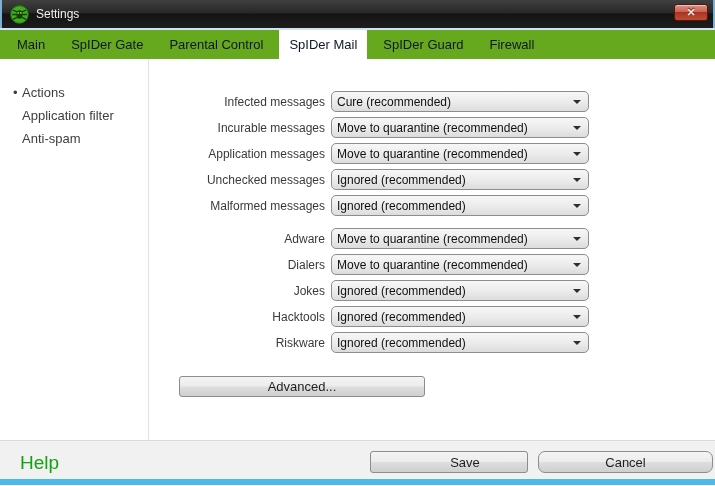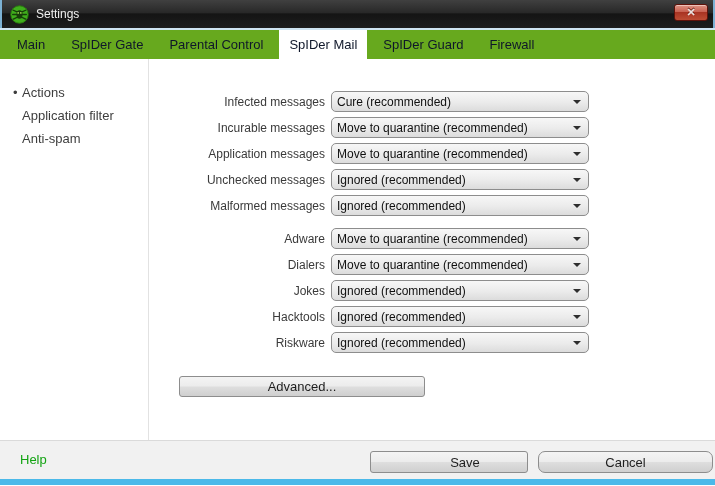--- a/index.html
+++ b/index.html
@@ -42,21 +42,21 @@
     border-top:4px solid #2e2e2e; flex:none; }
   .group-gap { margin-top:12px; }
 
   .btn { border:1px solid #8d8d8d; border-radius:3px; font-family:inherit; font-size:13px; color:#1e1e1e;
     background:linear-gradient(180deg,#f4f4f4 0%,#ececec 48%,#dedede 52%,#cfcfcf 100%); }
   .advanced { display:block; margin-top:23px; width:246px; height:21px; }
 
   
   .footer { position:absolute; left:0; top:440px; width:715px; height:39px;
     background:#f1f1f1; border-top:1px solid #dadada; }
-  .help { position:absolute; left:20px; top:11px; color:#12a312; font-size:13px; }
+  .help { position:absolute; left:20px; top:11px; color:#12a312; font-size:19px; }
   .save { position:absolute; left:370px; top:10px; width:158px; height:22px;padding-left:32px; }
   .cancel { position:absolute; left:538px; top:10px; width:175px; height:22px;border-radius:7px; }
   .bottom-strip { position:absolute; left:0; top:479px; width:715px; height:6px; background:#4bb9e9; }
 </style>
 </head>
 <body>
 
 <div class="window">
 
   <div class="titlebar">

